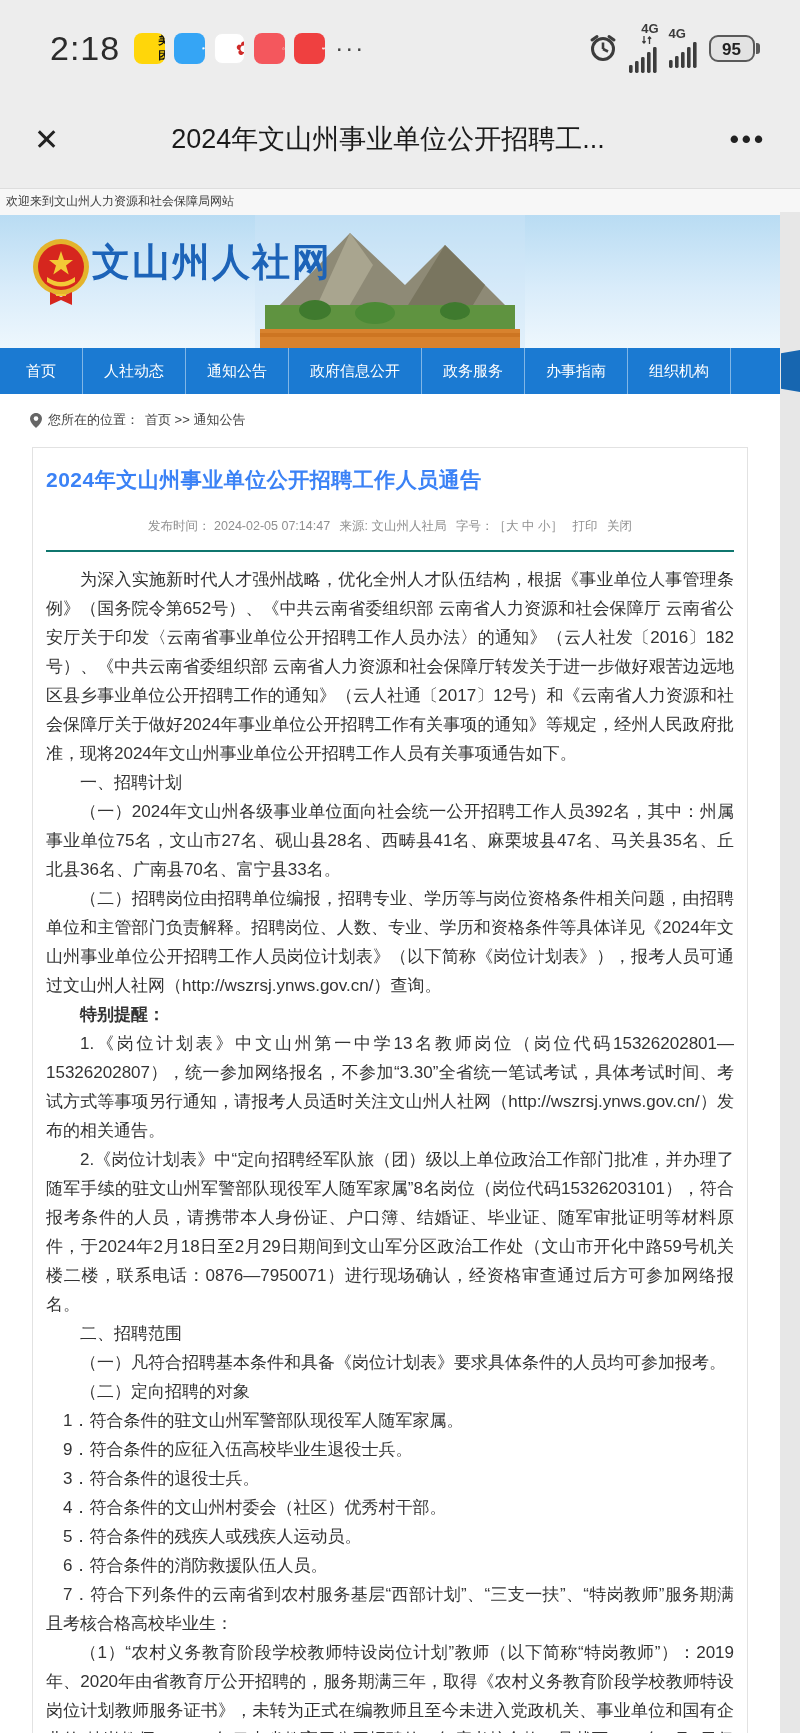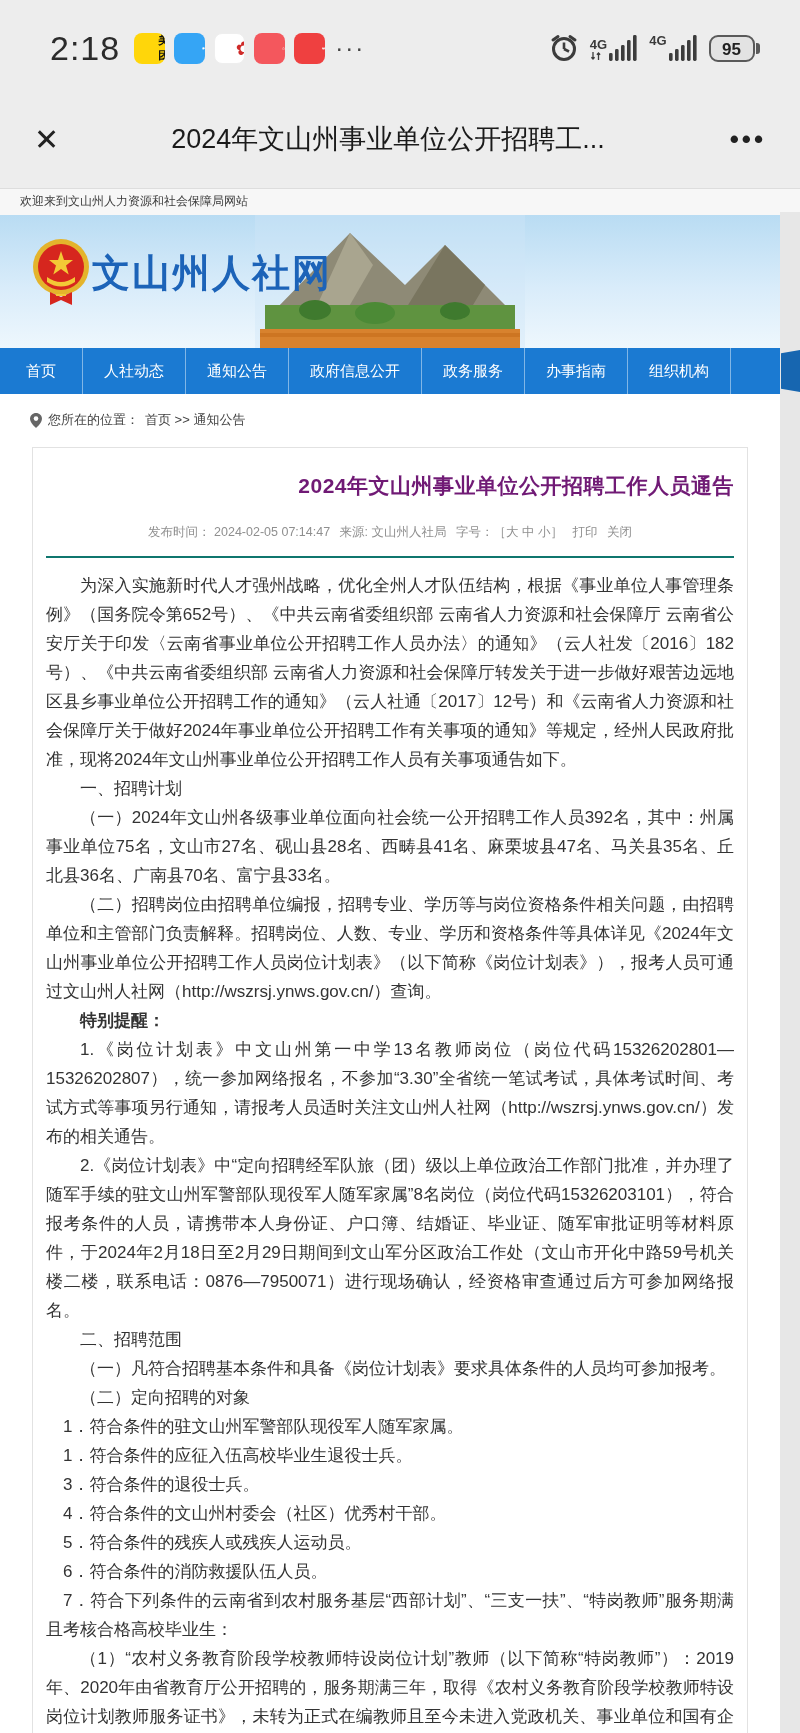--- a/index.html
+++ b/index.html
@@ -14,54 +14,54 @@
   .sb-time { font-size:34px; color:#2b2b2b; letter-spacing:1px; }
   .sb-apps { display:flex; align-items:center; gap:9px; margin-left:14px; }
   .appicon { width:31px; height:31px; border-radius:8px; display:flex; align-items:center; justify-content:center; overflow:hidden;padding-left:28px; }
   .appicon.meituan { background:#ffd60a; color:#111; font-size:11px; font-weight:bold; }
   .appicon.chat { background:#35a5f5; }
   .appicon.charity { background:#fff; border:1px solid #eee; color:#cf2a28; font-size:19px; line-height:1; }
   .appicon.store { background:#f4575d; }
   .appicon.books { background:#ef4040; }
   .sb-more { font-size:24px; color:#444; letter-spacing:2px; margin-left:10px; }
   .sb-right { margin-left:auto; display:flex; align-items:center; gap:10px; }
-  .netgrp { display:flex; align-items:flex-end; gap:2px; }
+  .netgrp { display:flex; align-items:flex-end; gap:2px;flex-direction:column; }
   .netlbl { font-size:13px; font-weight:bold; color:#3a3a3a; line-height:12px; text-align:center; }
   .battery { display:flex; align-items:center; }
   .batt-body { min-width:46px; height:27px; border:2.5px solid #5a5a5a; border-radius:9px; background:#e3e3e3;
     display:flex; align-items:flex-end; justify-content:center; font-size:17px; font-weight:bold; color:#222; padding:0 4px;}
   .batt-nub { width:4px; height:11px; background:#5a5a5a; border-radius:0 3px 3px 0; margin-left:1.5px; }
   
   .titlebar { height:98px; display:flex; align-items:center; padding:0 34px; }
   .tb-close { font-size:30px; color:#222; width:56px; cursor:pointer; }
   .tb-title { font-size:27px; color:#1a1a1a; font-weight:500; flex:1; text-align:center; white-space:nowrap; overflow:hidden; }
   .tb-more { font-size:26px; color:#222; letter-spacing:3px; width:80px; text-align:right; font-weight:bold; }
   
-  .welcome { background:#f7f7f7; border-top:1px solid #ddd; font-size:12px; color:#3c3c3c; padding:4px 20px 5px; }
+  .welcome { background:#f7f7f7; border-top:1px solid #ddd; font-size:12px; color:#3c3c3c; padding:4px 6px 5px; }
   .page { width:780px; background:#fff; }
   .gutter { position:absolute; left:780px; top:212px; width:20px; bottom:0; background:#e7e7e7; }
   .nav-frag { position:absolute; left:781px; top:350px; width:19px; height:42px; background:#1766b0;
     clip-path:polygon(0 8%,100% 0,100% 100%,0 92%); }
   
   .banner { position:relative; height:133px; background:linear-gradient(180deg,#b9dcf3 0%,#d9ecfa 55%,#eef7fd 100%); overflow:hidden; }
   .banner-overlay-x { position:absolute; left:38px; top:48px; color:#fff; font-size:20px; line-height:1; cursor:pointer; text-shadow:0 0 2px rgba(0,0,0,.15); }
   .emblem { position:absolute; left:30px; top:22px; }
-  .sitename { position:absolute; left:92px; top:33px; font-family:"Liberation Serif","DejaVu Serif",serif;
+  .sitename { position:absolute; left:92px; top:22px; font-family:"Liberation Serif","DejaVu Serif",serif;
     font-weight:bold; font-size:38px; color:#1c63b8; letter-spacing:2px; }
   .scenic { position:absolute; left:255px; top:0; }
   
   .nav { height:46px; background:#1b7ad2; display:flex; align-items:stretch; }
   .nav-item { display:flex; align-items:center; padding:0 21px; color:#fff; font-size:15px;
     border-right:1px solid rgba(255,255,255,.45); cursor:pointer; white-space:nowrap; }
   .nav-item:first-child { padding:11px 26px; }
   
   .crumb { display:flex; align-items:center; gap:6px; padding:17px 16px 12px 30px; font-size:13px; color:#444; }
   
   .article { margin:6px 32px 0; border:1px solid #e2e2e2; background:#fff; padding:18px 13px 60px; }
-  .a-title { text-align:right; font-size:21px; font-weight:bold; color:#701a75; letter-spacing:.5px; margin-top:6px; }
+  .a-title { text-align:left; font-size:21px; font-weight:bold; color:#3b82f6; letter-spacing:.5px; margin-top:0; }
   .a-meta { text-align:center; font-size:12.5px; color:#8f8f8f; margin-top:24px; padding-bottom:15px;
     border-bottom:2px solid #0f766e; }
   .a-meta span { margin:0 3px; }
   .a-meta .act { cursor:pointer; }
   .a-body { margin-top:13px; font-size:17px; line-height:29px; color:#333; text-align:justify; }
   .a-body p { text-indent:2em; }
   .a-body p.li { text-indent:1em; }
   .a-body p.bold { font-weight:bold; }
   
   svg { display:block; }
@@ -217,21 +217,21 @@
       <p>一、招聘计划</p>
       <p>（一）2024年文山州各级事业单位面向社会统一公开招聘工作人员392名，其中：州属事业单位75名，文山市27名、砚山县28名、西畴县41名、麻栗坡县47名、马关县35名、丘北县36名、广南县70名、富宁县33名。</p>
       <p>（二）招聘岗位由招聘单位编报，招聘专业、学历等与岗位资格条件相关问题，由招聘单位和主管部门负责解释。招聘岗位、人数、专业、学历和资格条件等具体详见《2024年文山州事业单位公开招聘工作人员岗位计划表》（以下简称《岗位计划表》），报考人员可通过文山州人社网（http://wszrsj.ynws.gov.cn/）查询。</p>
       <p class="bold">特别提醒：</p>
       <p>1.《岗位计划表》中文山州第一中学13名教师岗位（岗位代码15326202801—15326202807），统一参加网络报名，不参加“3.30”全省统一笔试考试，具体考试时间、考试方式等事项另行通知，请报考人员适时关注文山州人社网（http://wszrsj.ynws.gov.cn/）发布的相关通告。</p>
       <p>2.《岗位计划表》中“定向招聘经军队旅（团）级以上单位政治工作部门批准，并办理了随军手续的驻文山州军警部队现役军人随军家属”8名岗位（岗位代码15326203101），符合报考条件的人员，请携带本人身份证、户口簿、结婚证、毕业证、随军审批证明等材料原件，于2024年2月18日至2月29日期间到文山军分区政治工作处（文山市开化中路59号机关楼二楼，联系电话：0876—7950071）进行现场确认，经资格审查通过后方可参加网络报名。</p>
       <p>二、招聘范围</p>
       <p>（一）凡符合招聘基本条件和具备《岗位计划表》要求具体条件的人员均可参加报考。</p>
       <p>（二）定向招聘的对象</p>
       <p class="li">1．符合条件的驻文山州军警部队现役军人随军家属。</p>
-      <p class="li">1．符合条件的应征入伍高校毕业生退役士兵。</p>
+      <p class="li">9．符合条件的应征入伍高校毕业生退役士兵。</p>
       <p class="li">3．符合条件的退役士兵。</p>
       <p class="li">4．符合条件的文山州村委会（社区）优秀村干部。</p>
       <p class="li">5．符合条件的残疾人或残疾人运动员。</p>
       <p class="li">6．符合条件的消防救援队伍人员。</p>
       <p class="li">7．符合下列条件的云南省到农村服务基层“西部计划”、“三支一扶”、“特岗教师”服务期满且考核合格高校毕业生：</p>
       <p>（1）“农村义务教育阶段学校教师特设岗位计划”教师（以下简称“特岗教师”）：2019年、2020年由省教育厅公开招聘的，服务期满三年，取得《农村义务教育阶段学校教师特设岗位计划教师服务证书》，未转为正式在编教师且至今未进入党政机关、事业单位和国有企业的“特岗教师”；2021年云南省教育厅公开招聘的，年度考核合格，且截至2024年3月1日仍然在职在岗的“特岗教师”。</p>
     </div>
   </div>
 </div>
 

